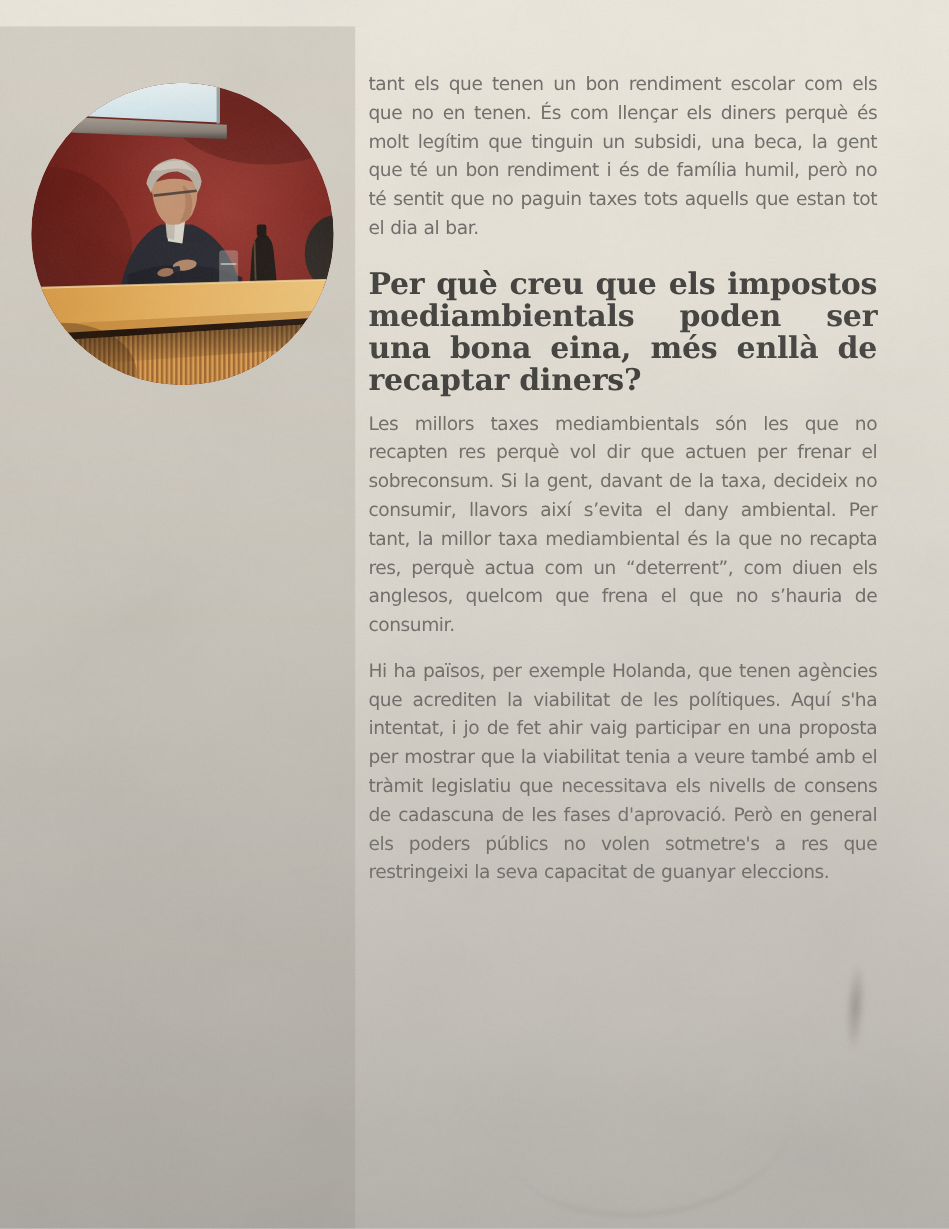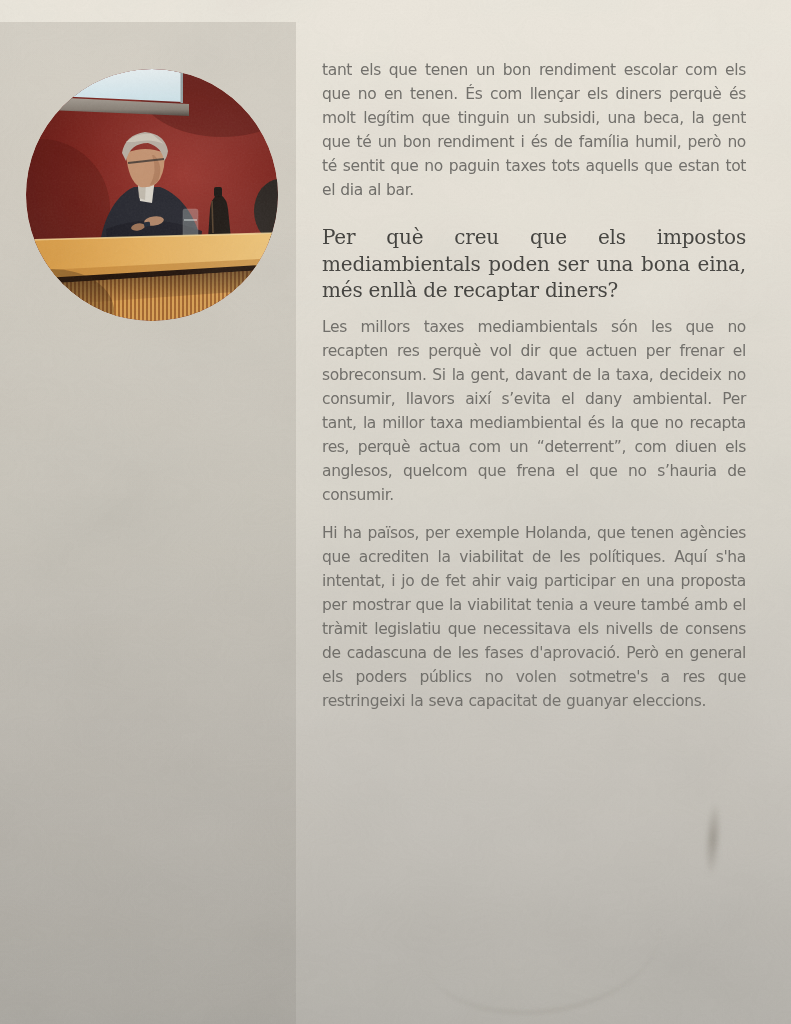--- a/index.html
+++ b/index.html
@@ -13,31 +13,31 @@
     position:absolute; left:0; top:22px; width:296px; height:1002px;
     background: linear-gradient(180deg, rgba(72,66,54,0.145) 0%, rgba(72,66,54,0.12) 55%, rgba(60,55,45,0.09) 100%);
     z-index:1;
   }
   .photo-circle {
     position:absolute; left:26px; top:69px; width:252px; height:252px;
     border-radius:50%; overflow:hidden; z-index:2;
   }
   .photo-circle svg { display:block; }
   .article {
-    position:absolute; left:322px; top:58px; width:424px; z-index:3;
+    position:absolute; left:307px; top:58px; width:424px; z-index:3;
   }
   .body-par {
     margin:0; text-align:justify;
     font-size:15.5px; line-height:24px; letter-spacing:-0.35px;
     color:#6c6a65; word-spacing:0.5px;
   }
   .question {
     margin:0; text-align:justify;
     font-family:"DejaVu Serif", "Liberation Serif", serif;
-    font-weight:400; font-size:20px; line-height:26.5px; letter-spacing:-0.2px;
+    font-weight:700; font-size:25px; line-height:26.5px; letter-spacing:-0.2px;
     color:#3b3a36;
   }
   .q1 { margin-top:22px; }
   .a1 { margin-top:11px; }
   .q2 { margin-top:38px; }
   .a2 { margin-top:14px; }
   .smudge-a {
     position:absolute; left:700px; top:798px; width:24px; height:108px;
     background: radial-gradient(ellipse 45% 48% at 50% 38%, rgba(95,88,76,0.42), rgba(95,88,76,0) 72%);
     filter: blur(2px); transform: rotate(4deg); z-index:4; pointer-events:none;

